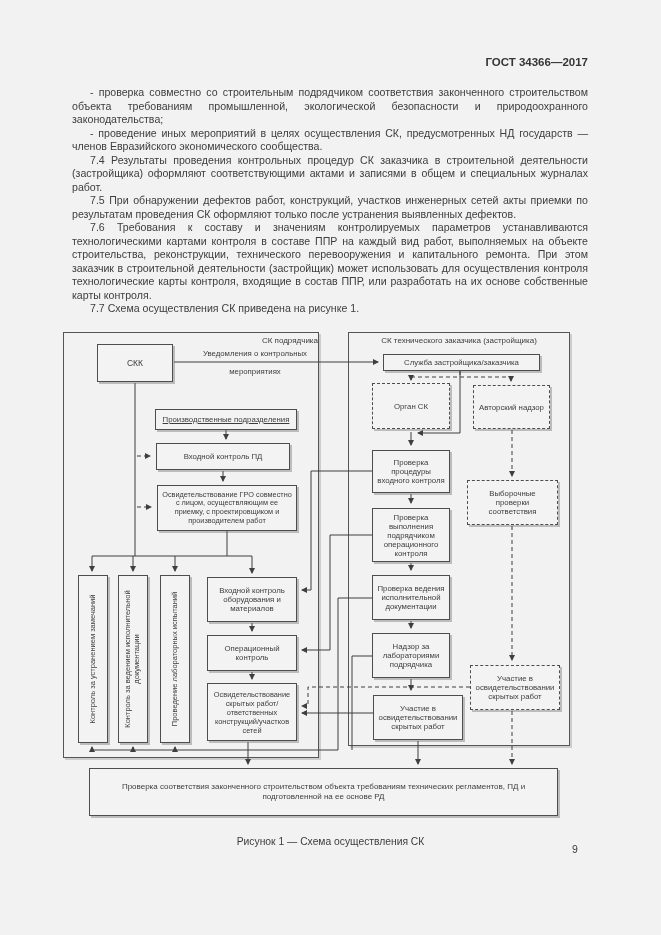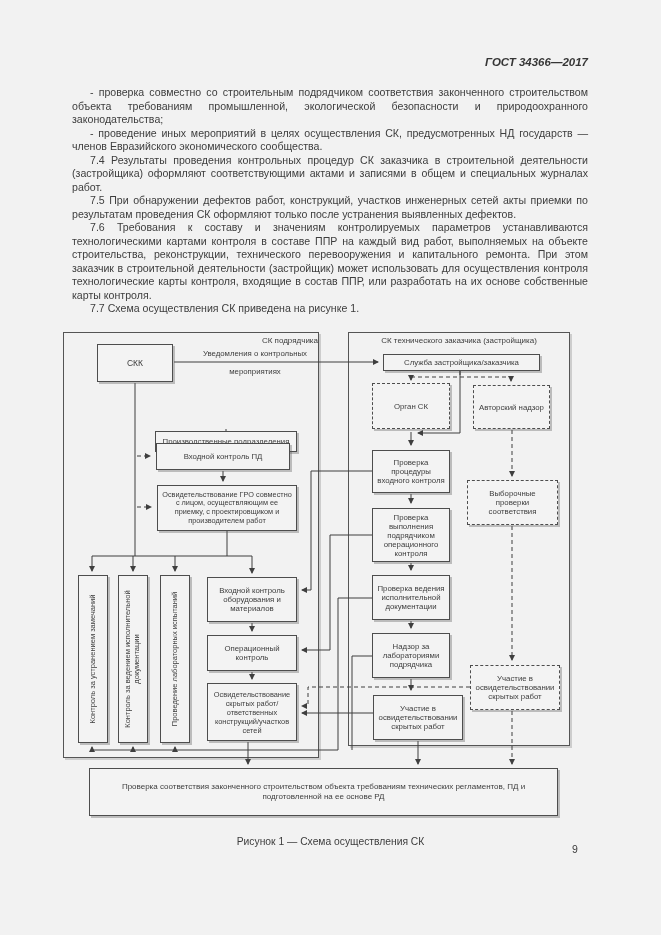--- a/index.html
+++ b/index.html
@@ -5,21 +5,21 @@
   html,body{margin:0;padding:0;}
   body{
     width:661px;height:935px;position:relative;
     background:#f2f2f2;
     font-family:"Liberation Sans", sans-serif;
     color:#3b3b3b;
     overflow:hidden;
   }
   .hdr{
     position:absolute;top:56px;left:72px;width:516px;
-    text-align:right;font-weight:bold;font-size:11.5px;color:#363636;font-style:italic;
+    text-align:right;font-weight:bold;font-size:11.5px;color:#363636;
   }
   .bodytext{
     position:absolute;top:86px;left:72px;width:516px;
     font-size:10.6px;line-height:13.5px;text-align:justify;color:#3d3d3d;
   }
   .bodytext p{margin:0;text-indent:18px;}
   
   .dbox{
     position:absolute;box-sizing:border-box;
     border:1px solid #4d4d4d;background:#f3f3f3;
@@ -120,21 +120,21 @@
     <path d="M512 526 L512 660" marker-end="url(#ar)"></path>
     <path d="M512 711 L512 764" marker-end="url(#ar)"></path>
     <path d="M470 687 L308 687 L308 706 L302 706" marker-end="url(#ar)"></path>
   </g>
 </svg>
 
 <div class="freelabel" style="left:190px;top:349px;width:130px;">Уведомления о контрольных</div>
 <div class="freelabel" style="left:190px;top:367px;width:130px;">мероприятиях</div>
 
 <div class="dbox" style="left:97px;top:344px;width:76px;height:38px;font-size:8.5px;">СКК</div>
-<div class="dbox" style="left:155px;top:431px;width:142px;height:21px;text-decoration:underline;">Производственные подразделения</div>
+<div class="dbox" style="left:155px;top:409px;width:142px;height:21px;text-decoration:underline;">Производственные подразделения</div>
 <div class="dbox" style="left:156px;top:443px;width:134px;height:27px;">Входной контроль ПД</div>
 <div class="dbox" style="left:157px;top:485px;width:140px;height:46px;font-size:7.3px;line-height:8.6px;">Освидетельствование ГРО совместно с лицом, осуществляющим ее приемку, с проектировщиком и производителем работ</div>
 
 <div class="vbox" style="left:78px;top:575px;width:30px;height:168px;">
   <span class="vtext">Контроль за устранением замечаний</span>
 </div>
 <div class="vbox dashed" style="left:118px;top:575px;width:30px;height:168px;">
   <span class="vtext">Контроль за ведением исполнительной документации</span>
 </div>
 <div class="vbox" style="left:160px;top:575px;width:30px;height:168px;">

